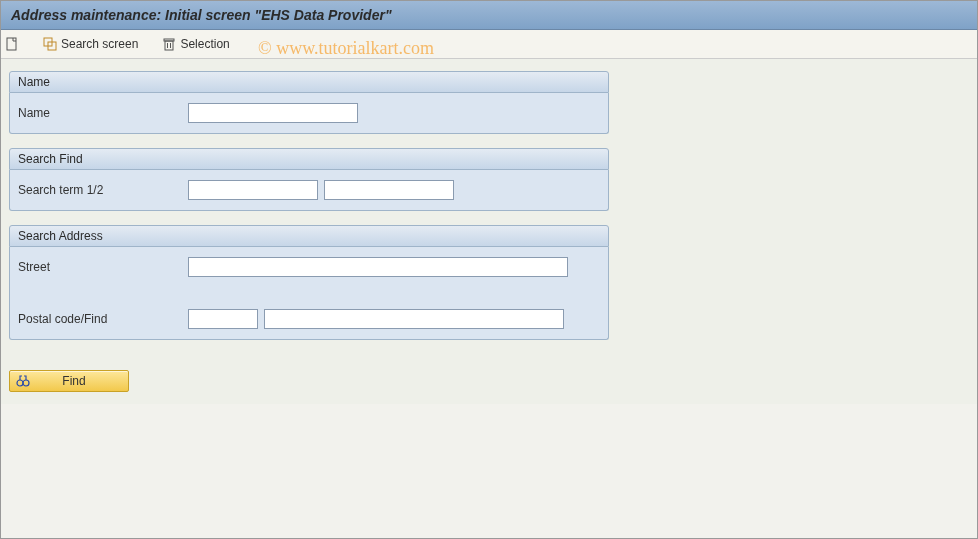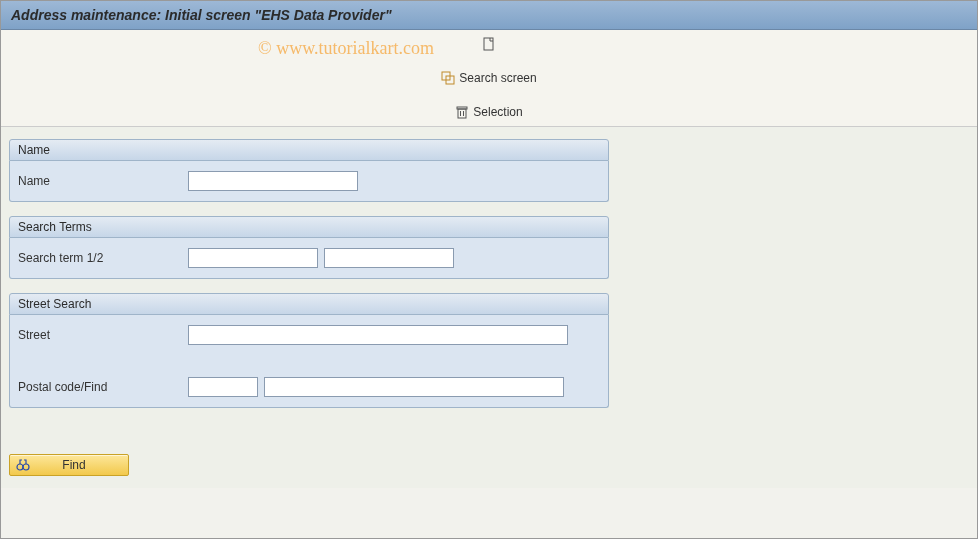--- a/index.html
+++ b/index.html
@@ -22,21 +22,20 @@
       color: #2b2b2b;
       border-bottom: 1px solid #6b87a6;
     }
     .toolbar {
       background: #f5f4ee;
       padding: 5px 0;
       border-bottom: 1px solid #ccc;
       display: flex;
       align-items: center;
       gap: 16px;
-      flex-direction: column;
     }
     .toolbar-btn {
       display: inline-flex;
       align-items: center;
       gap: 4px;
       font-size: 12px;
       color: #333;
       cursor: pointer;
       padding: 2px 4px;
     }
@@ -96,21 +95,20 @@
       width: 120px;
       height: 22px;
       background: linear-gradient(to bottom, #fde79a 0%, #f2c94c 100%);
       border: 1px solid #c9a227;
       border-radius: 2px;
       font-size: 12px;
       color: #333;
       cursor: pointer;
       padding: 0 6px;
       box-shadow: inset 0 1px 0 rgba(255,255,255,0.6);
-      margin-top: 16px;
     }
     .action-btn .ico { margin-right: 10px; flex-shrink:0;}
     .action-btn span.lbl { flex:1; text-align:center; padding-right:14px;}
     .watermark {
       position: absolute;
       top: 38px;
       left: 258px;
       font-size: 18px;
       color: rgba(245,165,60,0.75);
       font-family: Georgia, serif;
@@ -161,32 +159,32 @@
     <div class="group-header">Name</div>
     <div class="group-body">
       <div class="field-row">
         <div class="field-label">Name</div>
         <input class="field-input" style="width: 170px;" value="">
       </div>
     </div>
   </div>
 
   <div class="group">
-    <div class="group-header">Search Terms</div>
+    <div class="group-header">Search Find</div>
     <div class="group-body">
       <div class="field-row">
         <div class="field-label">Search term 1/2</div>
         <input class="field-input" style="width: 130px;" value="">
         <input class="field-input" style="width: 130px; margin-left: 6px;" value="">
       </div>
     </div>
   </div>
 
   <div class="group">
-    <div class="group-header">Street Search</div>
+    <div class="group-header">Search Address</div>
     <div class="group-body">
       <div class="field-row">
         <div class="field-label">Street</div>
         <input class="field-input" style="width: 380px;" value="">
       </div>
       <div style="height:16px;"></div>
       <div class="field-row">
         <div class="field-label">Postal code/Find</div>
         <input class="field-input" style="width: 70px;" value="">
         <input class="field-input" style="width: 300px; margin-left: 6px;" value="">

